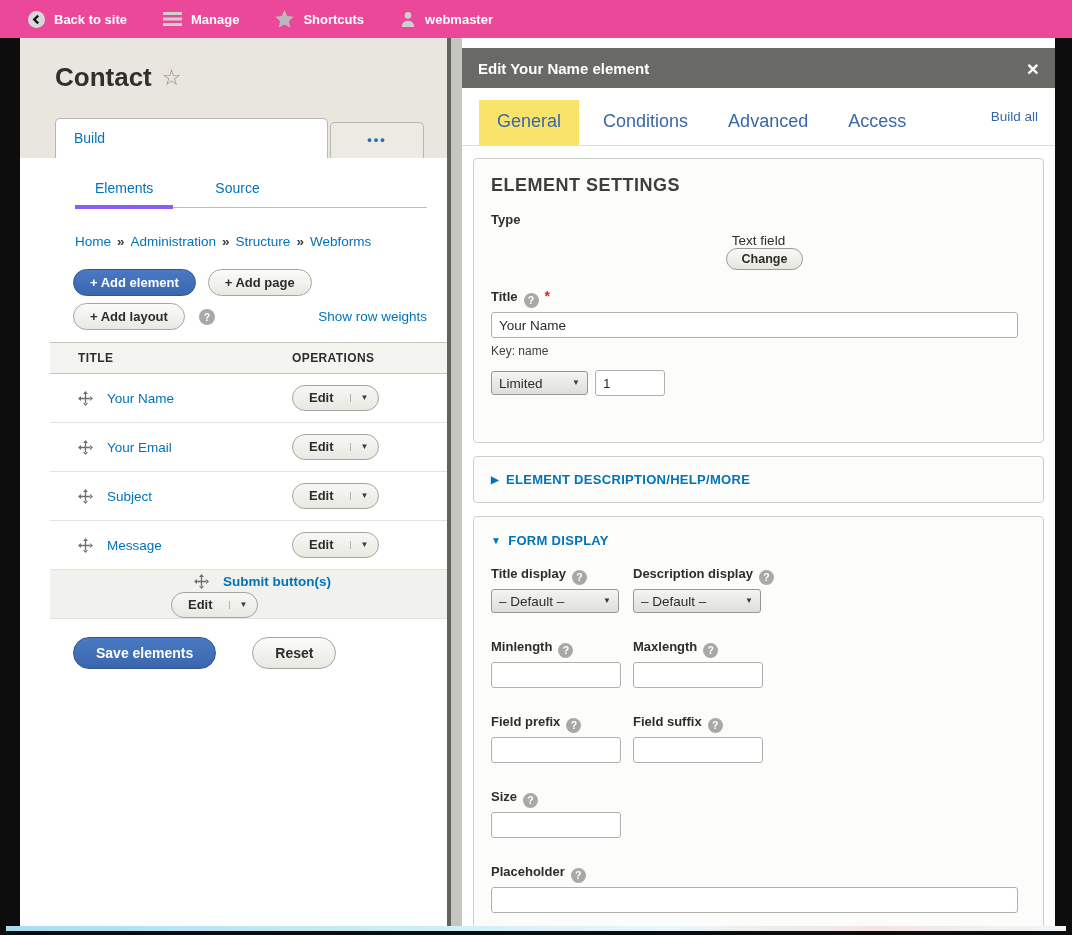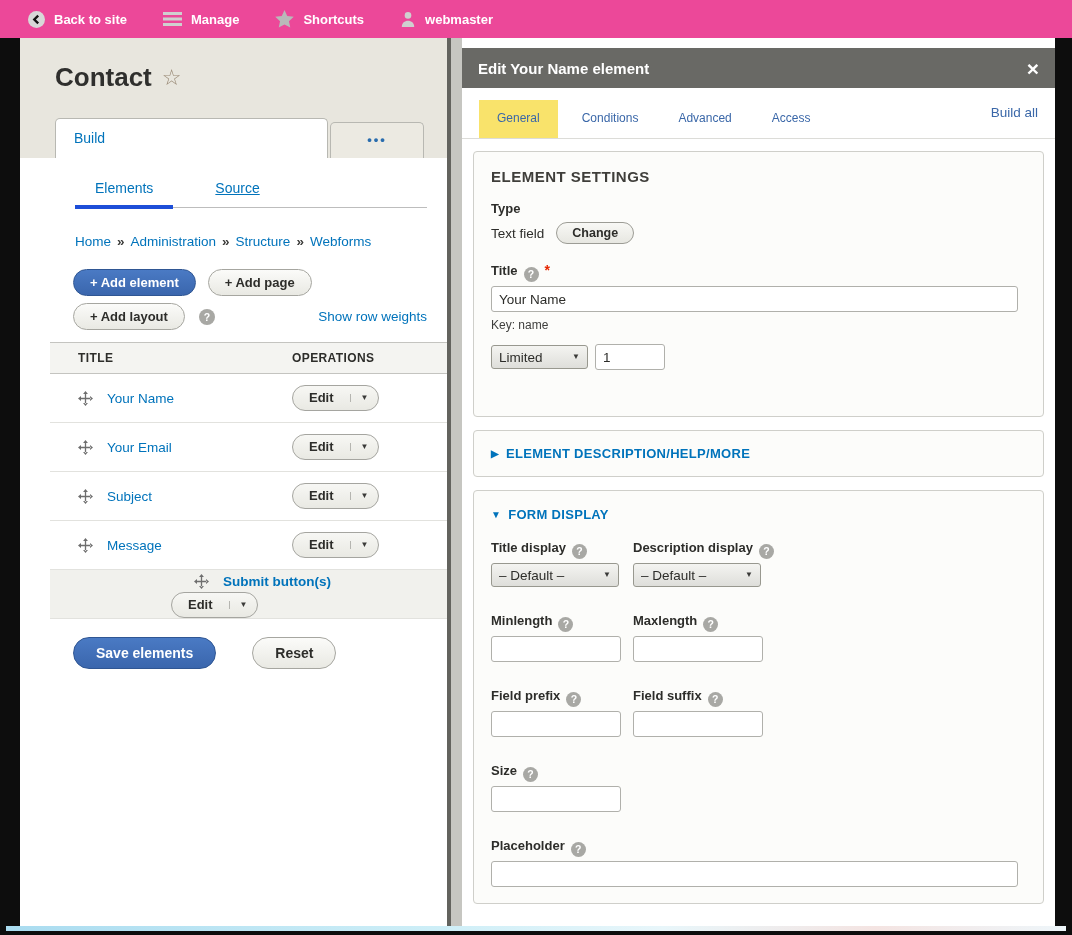--- a/index.html
+++ b/index.html
@@ -35,22 +35,22 @@
     line-height:38px; padding-left:18px; color:#0073bb; font-size:14px; cursor:pointer;
   }
   .tab-more {
     width:94px; height:36px; background:#eceae2;
     border:1px solid #b8b8b2; border-bottom:none; border-radius:5px 5px 0 0;
     text-align:center; line-height:34px; color:#2a6dae; font-size:13px; font-weight:bold;
     letter-spacing:2px; margin-left:2px; cursor:pointer;
   }
   .sec-tabs { margin:22px 20px 0 55px; border-bottom:1px solid #bdbdbd; display:flex; }
   .sec-tab { color:#0073bb; font-size:14px; padding:0 20px 9px; cursor:pointer; }
-  .sec-tab.active { border-bottom:4px solid #1d4ed8; margin-bottom:-2px; }
-  .sec-tab + .sec-tab { margin-left:22px;text-decoration:underline; }
+  .sec-tab.active { border-bottom:4px solid #8b5cf6; margin-bottom:-2px; }
+  .sec-tab + .sec-tab { margin-left:22px; }
   .breadcrumb { margin:26px 20px 0 55px; font-size:13.5px; color:#444; }
   .breadcrumb a { color:#0073bb; text-decoration:none; cursor:pointer; }
   .bc-sep { margin:0 6px; font-weight:bold; color:#3a3a38; }
   .actions { margin:20px 20px 0 53px; }
   .actions-row { display:flex; align-items:center; margin-bottom:7px; }
   .btn { display:inline-block; border-radius:15px; font-weight:bold; cursor:pointer; white-space:nowrap; }
   .btn-blue {
     background:linear-gradient(#4a7ac4,#3a66ad); border:1px solid #2f5693;
     color:#fff; font-size:13px; padding:5px 16px;
   }
@@ -96,45 +96,45 @@
   }
   
   .right-col { position:absolute; left:462px; top:38px; width:593px; bottom:9px; background:#fff; overflow:hidden; }
   .dlg-header {
     margin-top:10px; height:40px; background:#696965; color:#fff;
     display:flex; align-items:center; padding:0 16px;
   }
   .dlg-title { font-weight:bold; font-size:15px; }
   .dlg-close { margin-left:auto; font-size:21px; font-weight:bold; line-height:1; cursor:pointer; }
   .dlg-tabs { display:flex; align-items:center; padding:12px 17px 0; border-bottom:1px solid #dcdcd8; }
-  .dlg-tab { color:#3a67a8; font-size:12px; padding:11px 0 13px; margin-right:40px; cursor:pointer; }
+  .dlg-tab { color:#3a67a8; font-size:18px; padding:11px 0 13px; margin-right:40px; cursor:pointer; }
   .dlg-tab.active { background:#f9e36b; padding:11px 18px 13px; margin-right:24px; }
   .expand-all { margin-left:auto; margin-right:0; color:#3a67a8; font-size:13.5px; padding-bottom:13px; cursor:pointer; }
   .dlg-body { padding:12px 11px; }
   fieldset.box {
     border:1px solid #cfcfca; border-radius:4px; background:#fcfcfa;
     padding:16px 17px; margin-bottom:13px;
   }
-  .legend { font-weight:bold; font-size:15px; letter-spacing:.5px; color:#3f3e3a; }
+  .legend { font-weight:bold; font-size:18px; letter-spacing:.5px; color:#3f3e3a; }
   .legend-link { font-weight:bold; font-size:13px; color:#0073bb; cursor:pointer; letter-spacing:.3px; }
   .tri { font-size:10px; margin-right:7px; vertical-align:1px; }
   .flabel { font-weight:bold; font-size:13px; color:#2d2d2a; }
   .req { color:#e62600; font-weight:bold; margin-left:6px; font-size:14px; }
   .tinput {
     border:1px solid #b0b0ab; border-radius:3px; height:26px; padding:0 7px;
     font-size:13.5px; font-family:inherit; color:#2d2d2a; background:#fff; display:block;
   }
   .fselect {
     display:inline-flex; justify-content:space-between; align-items:center;
     border:1px solid #98988f; border-radius:3px;
     background:linear-gradient(#f4f4f1,#dededa);
     padding:0 7px; height:24px; font-size:13.5px; color:#2d2d2a; cursor:pointer;
   }
   .mt16{margin-top:16px} .mt18{margin-top:18px} .mt6{margin-top:6px} .mt4{margin-top:4px} .mt26{margin-top:26px}
-  .type-row { display:flex; align-items:center; font-size:13.5px; }
+  .type-row { display:flex; align-items:center; font-size:13.5px;flex-direction:column; }
   .btn-change {
     background:linear-gradient(#f8f8f5,#e7e7e1); border:1px solid #9c9c95; border-radius:13px;
     padding:3px 15px; font-weight:bold; font-size:12.5px; color:#2d2d2a; margin-left:12px; cursor:pointer;
   }
   .key-line { font-size:12px; color:#3f3f3d; margin-top:6px; }
   .allowed-row { display:flex; align-items:center; margin-top:12px; margin-bottom:30px; }
   .grid2 { display:grid; grid-template-columns:142px 1fr; }
   .ctl-input { width:130px; }
   .ctl-select { width:128px; }
   .wide-input { width:calc(100% - 8px); }

